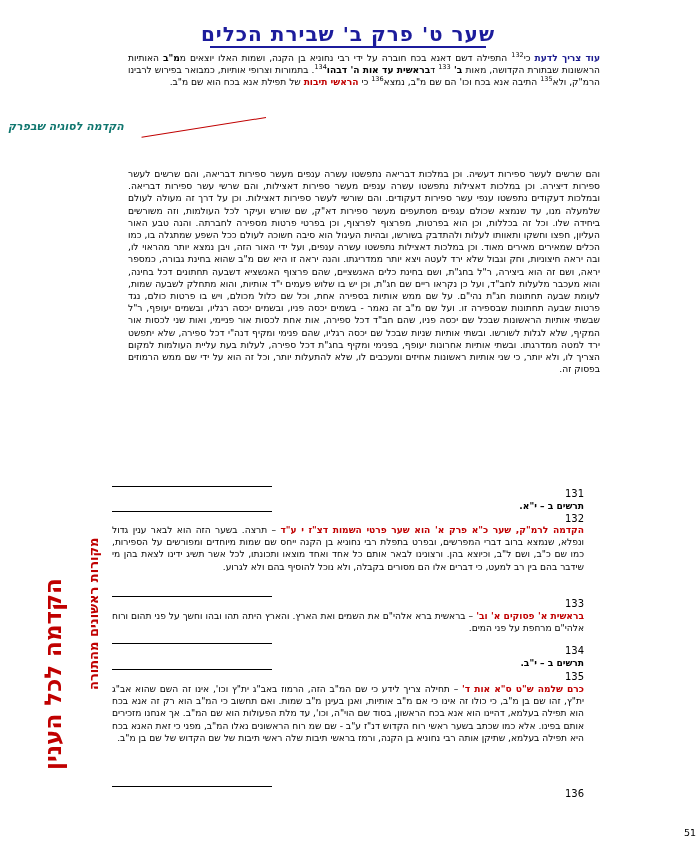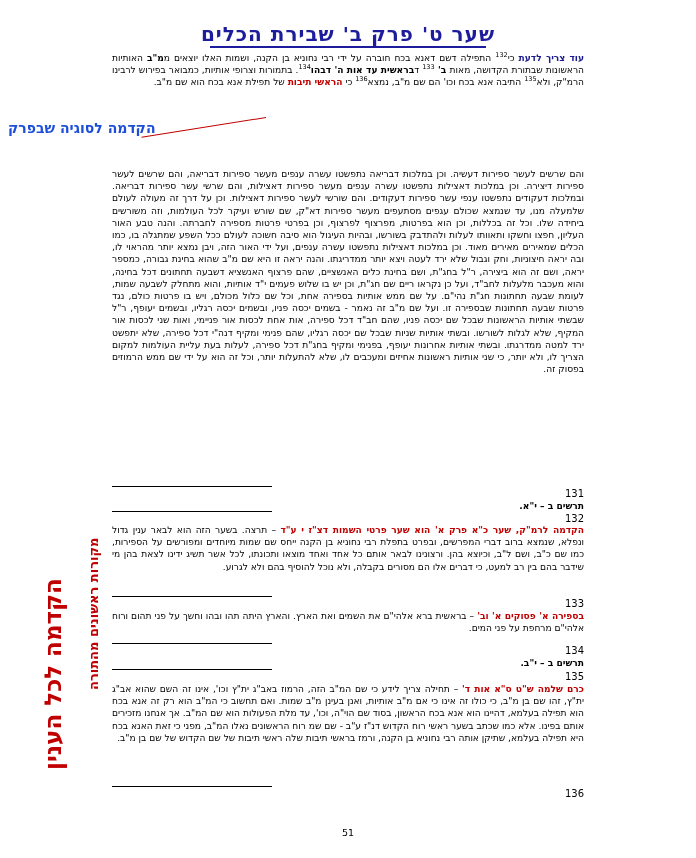--- a/index.html
+++ b/index.html
@@ -41,21 +41,21 @@
     top: 46px;
     left: 210px;
     width: 276px;
     height: 2px;
     background: #1c1c9c;
   }
 
   
   .col {
     position: absolute;
-    left: 112px;
+    left: 128px;
     width: 472px;
     direction: rtl;
     text-align: justify;
     font-size: 9.1px;
     line-height: 12.2px;
     color: #000;
   }
 
   .blk-top   { top: 52px; }
   .blk-body  { top: 148px; margin-top: 20px; }
@@ -115,44 +115,44 @@
     top: 690px;
     font-size: 13px;
     transform: rotate(-90deg);
   }
 
   
   .anno-hakdama {
     position: absolute;
     left: 8px;
     top: 120px;
-    color: #1d4ed8;
+    color: #0f766e;
     font-weight: bold;
-    font-size: 14px;
+    font-size: 11px;
     direction: rtl;
     white-space: nowrap;
+    font-style: italic;
   }
   .anno-line {
     position: absolute;
     left: 140px;
     top: 117px;
     width: 126px;
     height: 0;
     border-top: 1.6px solid #c00000;
     transform: rotate(-9deg);
     transform-origin: 100% 50%;
   }
 
   
   .page-num {
     position: absolute;
     bottom: 14px;
     left: 0;
     width: 696px;
-    text-align: center;
     font-size: 9.5px;
     color: #000;
   }
 </style>
 </head>
 <body>
 
 <div class="page">
 
   <div class="title">שער ט' פרק ב' שבירת הכלים</div>
@@ -181,21 +181,21 @@
   <div class="fn-num" style="top:513px;">132</div>
 
   <div class="sec" style="top:524px;">
     <span class="red-b">הקדמה לרמ"ק, שער כ"א פרק א' הוא שער פרטי השמות דצ"ז י ע"ד</span><span> – תרצה. בשער הזה הוא לבאר ענין גדול ונפלא, שנמצא ברוב דברי המפרשים, ובפרט בתפלת רבי נחוניא בן הקנה ייחס שם שמות מיוחדים ומפורשים על הספירות, כמו שם כ"ב, ושם ל"ב, וכיוצא בהן. ורצונינו לבאר אותם כל אחד ואחד מוצאו ותכונתו, לכל אשר תשיג ידינו לצאת בהן מי שידבר בהם בין רב למעט, כי דברים אלו הם מסורים בקבלה, ולא נוכל להוסיף בהם ולא לגרוע.</span>
   </div>
 
   <div class="fn-rule" style="top:596px;"></div>
   <div class="fn-num" style="top:598px;">133</div>
 
   <div class="sec" style="top:610px;">
-    <span class="red-b">בספירה א' פסוקים א' וב'</span><span> – בראשית ברא אלהי"ם את השמים ואת הארץ. והארץ היתה תהו ובהו וחשך על פני תהום ורוח אלהי"ם מרחפת על פני המים.</span>
+    <span class="red-b">בראשית א' פסוקים א' וב'</span><span> – בראשית ברא אלהי"ם את השמים ואת הארץ. והארץ היתה תהו ובהו וחשך על פני תהום ורוח אלהי"ם מרחפת על פני המים.</span>
   </div>
 
   <div class="fn-rule" style="top:643px;"></div>
   <div class="fn-num" style="top:645px;">134</div>
 
   <div class="sec" style="top:657px;">
     <span class="b">תרשים ב – י"ב.</span>
   </div>
 
   <div class="fn-rule" style="top:669px;"></div>

